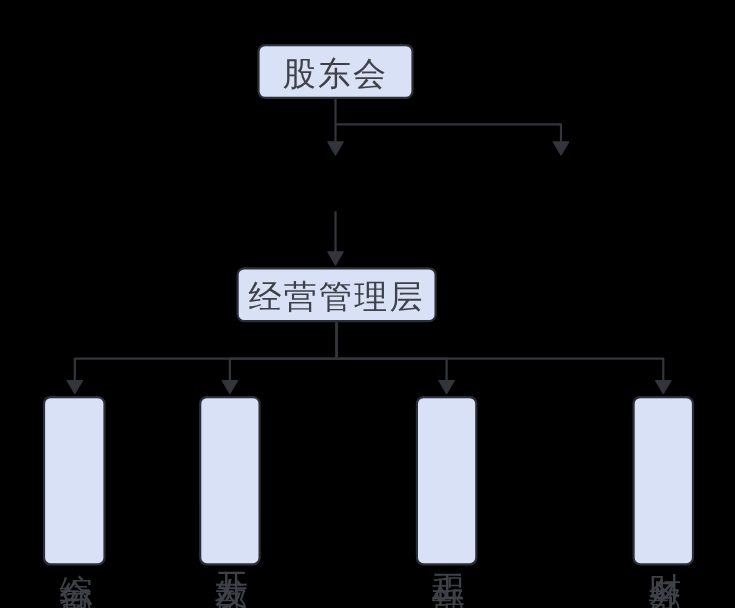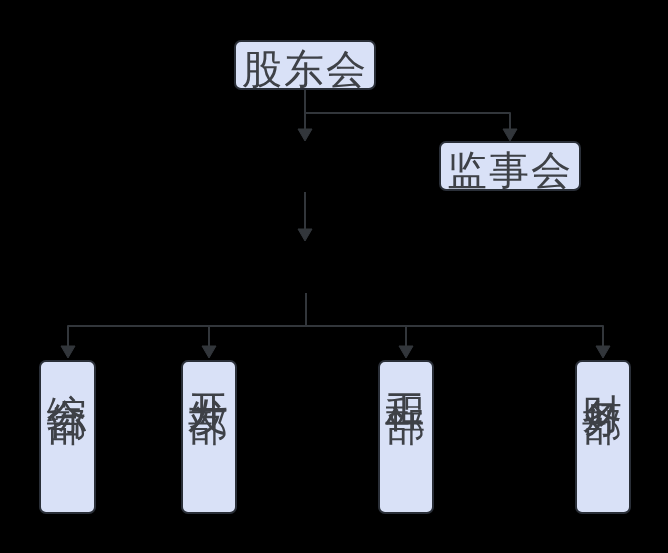--- a/index.html
+++ b/index.html
@@ -40,23 +40,23 @@
     stroke-linejoin: round;
   }
 
   .node {
     position: absolute;
     background: var(--node-fill);
     border: 2px solid var(--node-border);
     border-radius: 7px;
     color: var(--node-text);
     display: flex;
-    align-items: flex-start;
+    align-items: flex-end;
     justify-content: center;
-    font-size: 40px;
+    font-size: 30px;
     letter-spacing: 2px;
     white-space: nowrap;
     cursor: default;
   }
   .node span { display: block; }
 
   .n-shareholders { left: 234px; top: 40px;  width: 142px; height: 50px; }
   .n-board        { left: 233px; top: 141px; width: 144px; height: 50px; }
   .n-supervisory  { left: 439px; top: 141px; width: 142px; height: 50px; }
   .n-management   { left: 215px; top: 243px; width: 182px; height: 50px; }
@@ -113,24 +113,24 @@
       <path d="M306,293 L306,326 L603,326 L603,347"></path>
       <polygon points="596,346 610,346 603,358"></polygon>
     </g>
   </svg>
 
   <div class="node n-shareholders">
     <span>股东会</span>
   </div>
 
 
-  <div class="node n-supervisory">
-    <span>监事会</span>
+
+  <div class="node n-management">
+    <span>经营管理层</span>
   </div>
-
 
   <div class="node node--vertical n-general">
     <span>综合部</span>
   </div>
 
   <div class="node node--vertical n-development">
     <span>开发部</span>
   </div>
 
   <div class="node node--vertical n-engineering">

